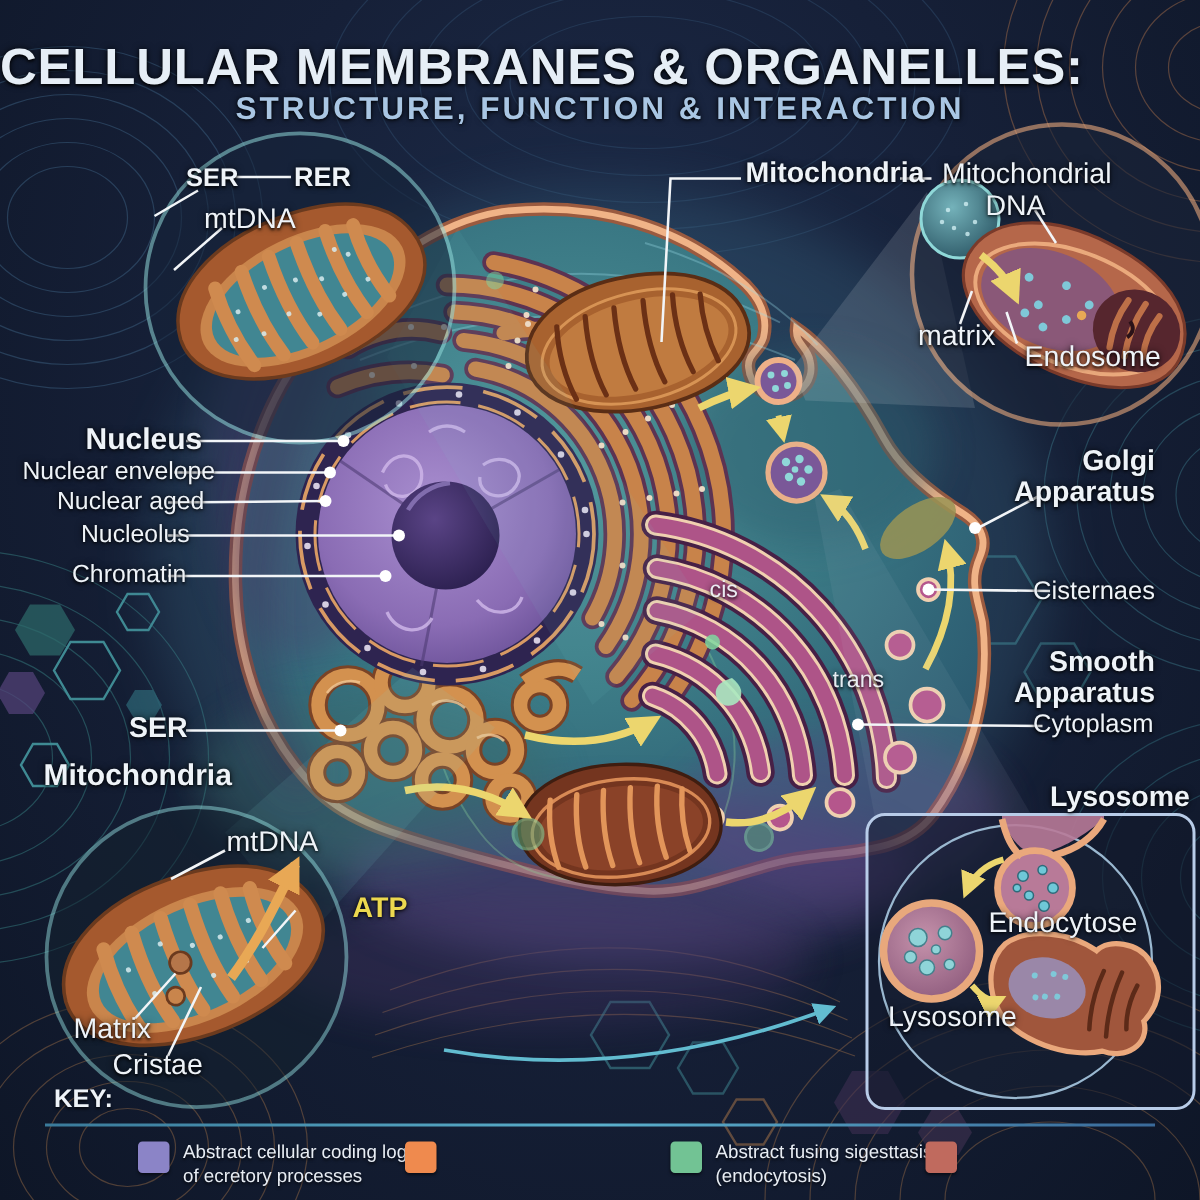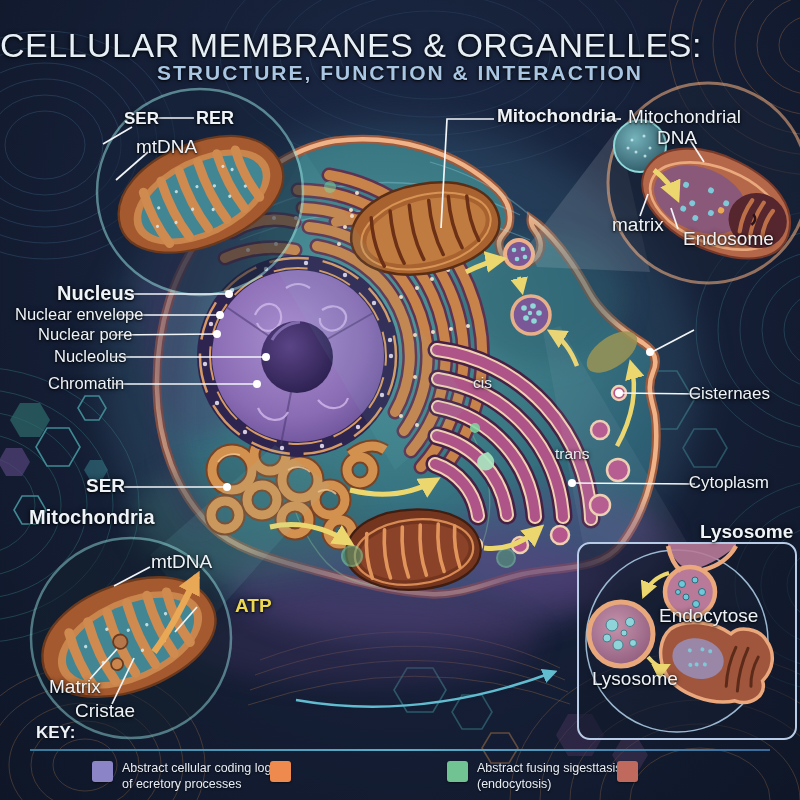--- a/index.html
+++ b/index.html
@@ -4,21 +4,21 @@
 <style>
   html,body{margin:0;padding:0;background:#0c1424;}
   #stage{
     position:relative;width:800px;height:800px;overflow:hidden;
     font-family:"Liberation Sans",sans-serif;
     background:radial-gradient(ellipse at 50% 35%, #1e2d4c 0%, #162038 48%, #0e1627 100%);
   }
   svg{position:absolute;left:0;top:0;}
   .lbl{position:absolute;color:#eef3f8;text-shadow:0 0 5px rgba(0,0,0,.75),0 1px 2px rgba(0,0,0,.8);line-height:1.12;white-space:nowrap;}
   .wrap{white-space:normal;}
-  .h1{font-size:34px;font-weight:400;letter-spacing:.5px;color:#e6eef6;text-align:center;width:652px;}
+  .h1{font-size:34px;font-weight:700;letter-spacing:.5px;color:#e6eef6;text-align:center;width:652px;}
   .h2{font-size:21px;font-weight:600;letter-spacing:2px;color:#a9c6e3;text-align:center;width:800px;}
   .hd{font-size:20px;font-weight:800;}
   .hd2{font-size:19px;font-weight:800;}
   .m{font-size:16.5px;font-weight:400;}
   .s{font-size:19px;font-weight:400;}
   .ra{text-align:right;}
   .ctr{text-align:center;}
   .atp{color:#ecd84f;font-weight:700;margin-left:36px;}
   .kitem{position:absolute;display:flex;gap:9px;align-items:flex-start;}
   .ksw{width:21px;height:21px;border-radius:3px;flex:0 0 auto;margin-top:1px;box-shadow:0 1px 2px rgba(0,0,0,.5);}
@@ -597,28 +597,30 @@
 <div class="lbl" style="left:196px;top:108px;font-size:18px;font-weight:800;">RER</div>
 <div class="lbl s" style="left:136px;top:136px;">mtDNA</div>
 
 <div class="lbl hd2" style="left:497px;top:105px;">Mitochondria</div>
 <div class="lbl s wrap ctr" style="left:628px;top:106px;width:98px;">Mitochondrial DNA</div>
 <div class="lbl s" style="left:612px;top:214px;">matrix</div>
 <div class="lbl s" style="left:683px;top:228px;">Endosome</div>
 
 <div class="lbl hd" style="left:57px;top:282px;">Nucleus</div>
 <div class="lbl m" style="left:15px;top:305px;">Nuclear envelope</div>
-<div class="lbl m" style="left:38px;top:325px;">Nuclear pore</div>
+<div class="lbl m" style="left:38px;top:325px;">Nuclear aged</div>
 <div class="lbl m" style="left:54px;top:347px;">Nucleolus</div>
 <div class="lbl m" style="left:48px;top:374px;">Chromatin</div>
 
 <div class="lbl" style="left:86px;top:475px;font-size:19px;font-weight:800;">SER</div>
+<div class="lbl hd2 wrap ra" style="right:30px;top:297px;width:100px;">Golgi Apparatus</div>
 <div class="lbl ra" style="right:30px;top:384px;font-size:17px;">Cisternaes</div>
+<div class="lbl hd2 wrap ra" style="right:30px;top:431px;width:100px;">Smooth Apparatus</div>
 <div class="lbl ra" style="right:31px;top:473px;font-size:17px;">Cytoplasm</div>
-<div class="lbl" style="left:473px;top:374px;font-size:15.5px;opacity:.95;">cis</div>
+<div class="lbl" style="left:473px;top:385px;font-size:15.5px;opacity:.95;">cis</div>
 <div class="lbl" style="left:555px;top:445px;font-size:15.5px;opacity:.95;">trans</div>
 
 <div class="lbl hd" style="left:29px;top:506px;">Mitochondria</div>
 <div class="lbl s" style="left:151px;top:551px;">mtDNA</div>
 <div class="lbl s atp" style="left:199px;top:595px;">ATP</div>
 <div class="lbl s" style="left:49px;top:676px;">Matrix</div>
 <div class="lbl s" style="left:75px;top:700px;">Cristae</div>
 
 <div class="lbl hd2" style="left:700px;top:521px;">Lysosome</div>
 <div class="lbl s" style="left:659px;top:605px;">Endocytose</div>

